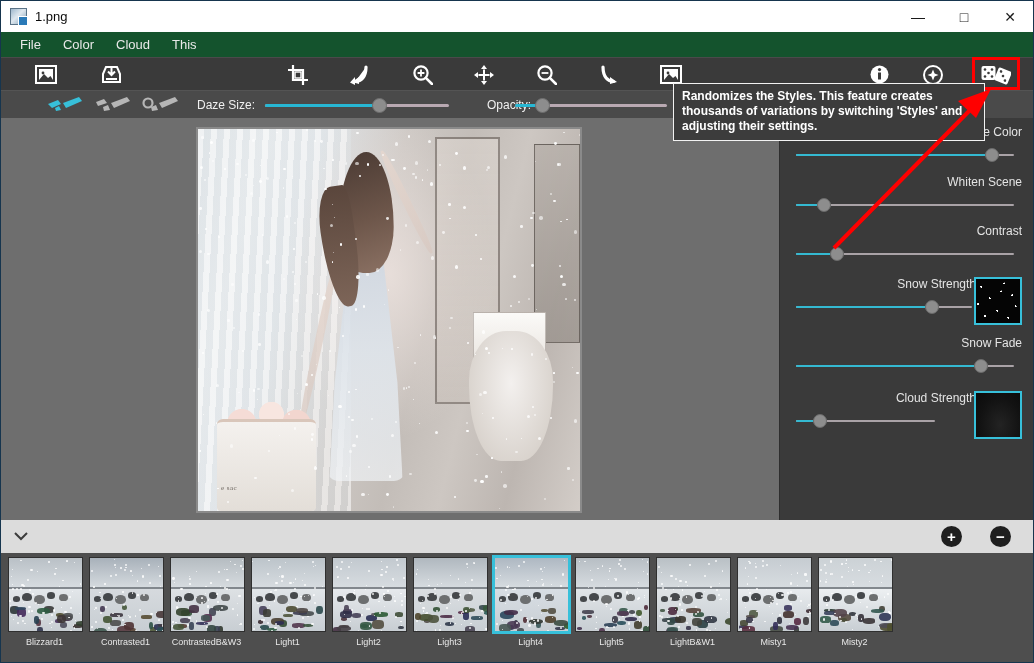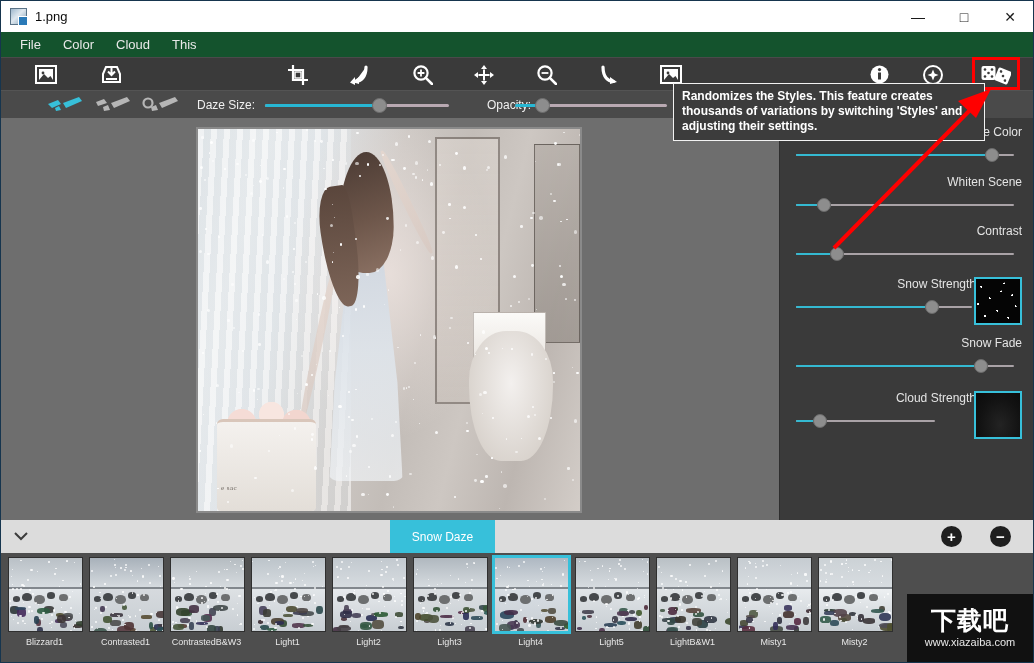--- a/index.html
+++ b/index.html
@@ -827,21 +827,20 @@
     <line x1="833" y1="247" x2="975" y2="103" stroke="#ff0000" stroke-width="4"></line>
     <polygon points="990,88 957,100 975,117" fill="#ff0000"></polygon>
   </svg>
 
   <div class="stylebar">
     <div class="chev">
       <svg width="14" height="9" viewBox="0 0 14 9">
           <path d="M1 1 L7 7 L13 1" stroke="#3c3c3c" stroke-width="2" fill="none"></path>
         </svg>
     </div>
-    <div class="style-tab">Snow Daze</div>
     <div class="circ-btn" style="left:940px">+</div>
     <div class="circ-btn" style="left:989px">−</div>
   </div>
 
   <div class="filmstrip" id="filmstrip">
       <div class="thumb-cell">
         <div class="thumb">
           <div class="thumb-img">
             <div class="sky" style="background:linear-gradient(180deg,#b9c0c6,#d8dde1)"></div>
             <div class="ground" style="background:linear-gradient(180deg,#e3e7ea,#c8ced3)"></div>
@@ -1803,18 +1802,14 @@
               <span style="left:98.9%;top:1.7%;width:1.4px;height:1.4px"></span>
               <span style="left:38.2%;top:38.1%;width:0.9px;height:0.9px"></span>
               <span style="left:5.1%;top:82.7%;width:2.2px;height:2.2px"></span>
             </div>
           </div>
         </div>
         <div class="thumb-label">Misty2</div>
       </div>
     </div>
 
-  <div class="watermark">
-    <div class="wm-cn">下载吧</div>
-    <div class="wm-url">www.xiazaiba.com</div>
-  </div>
 
 </div>
 
 </body></html>

